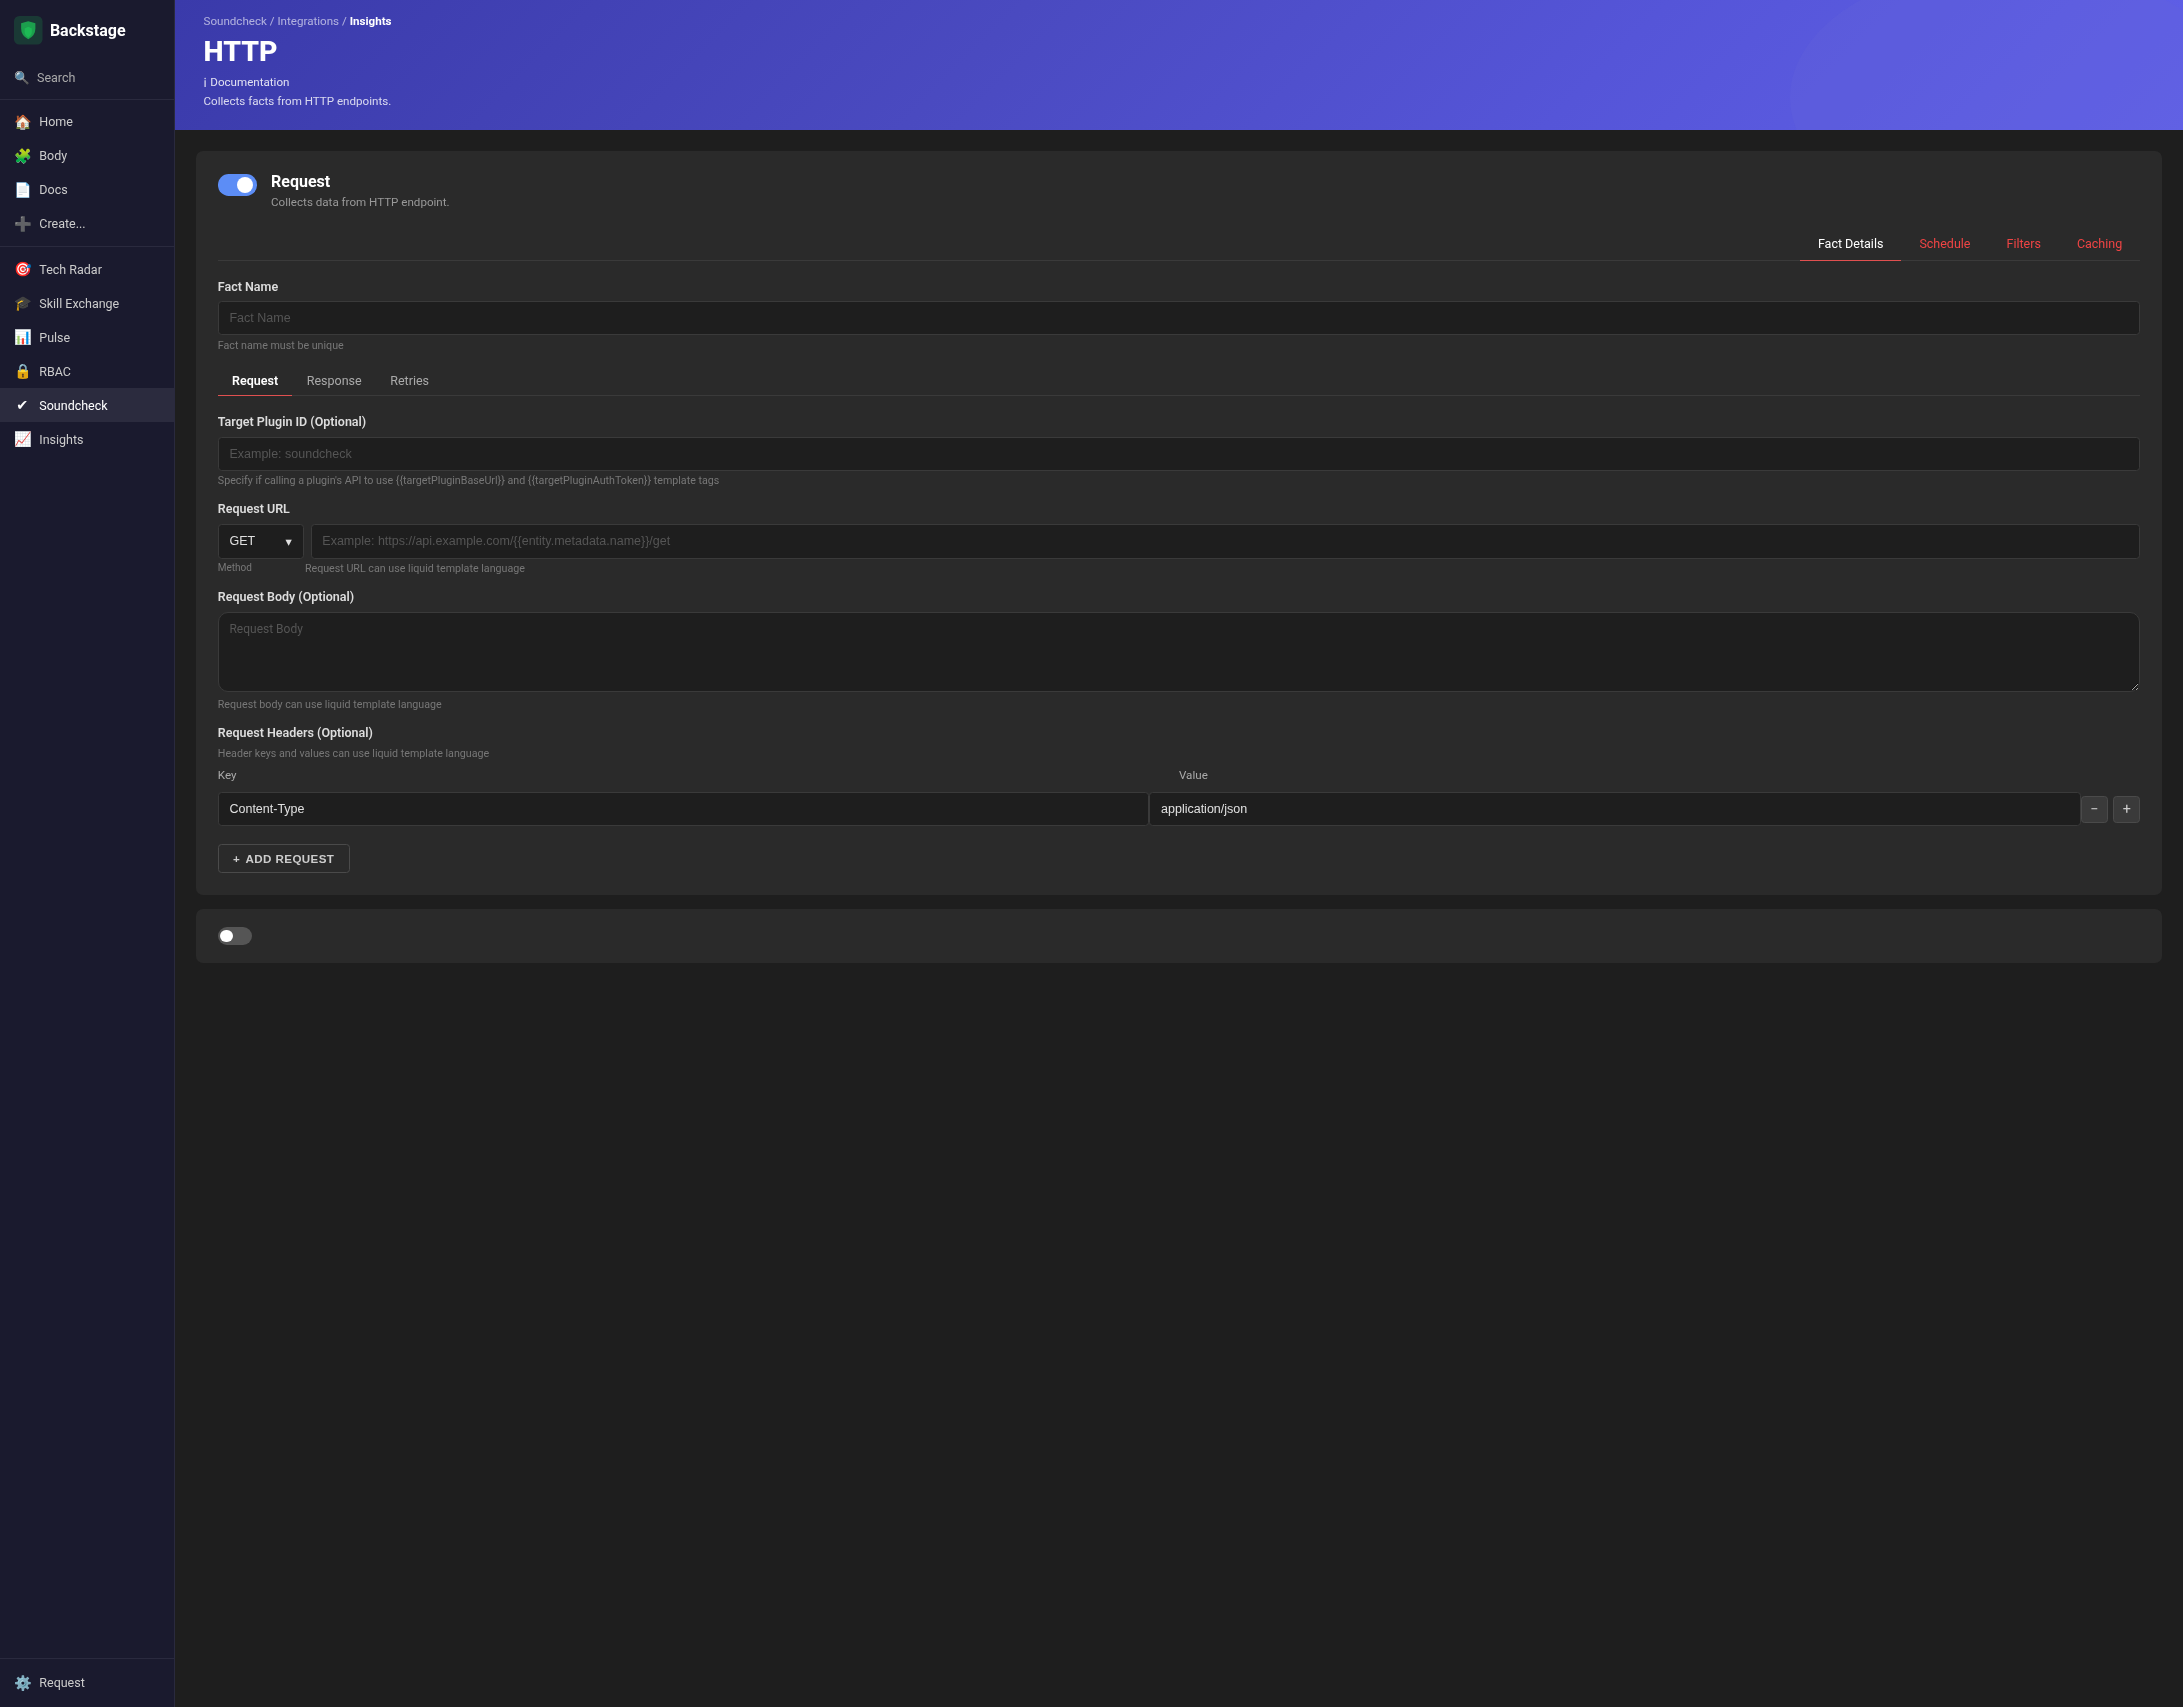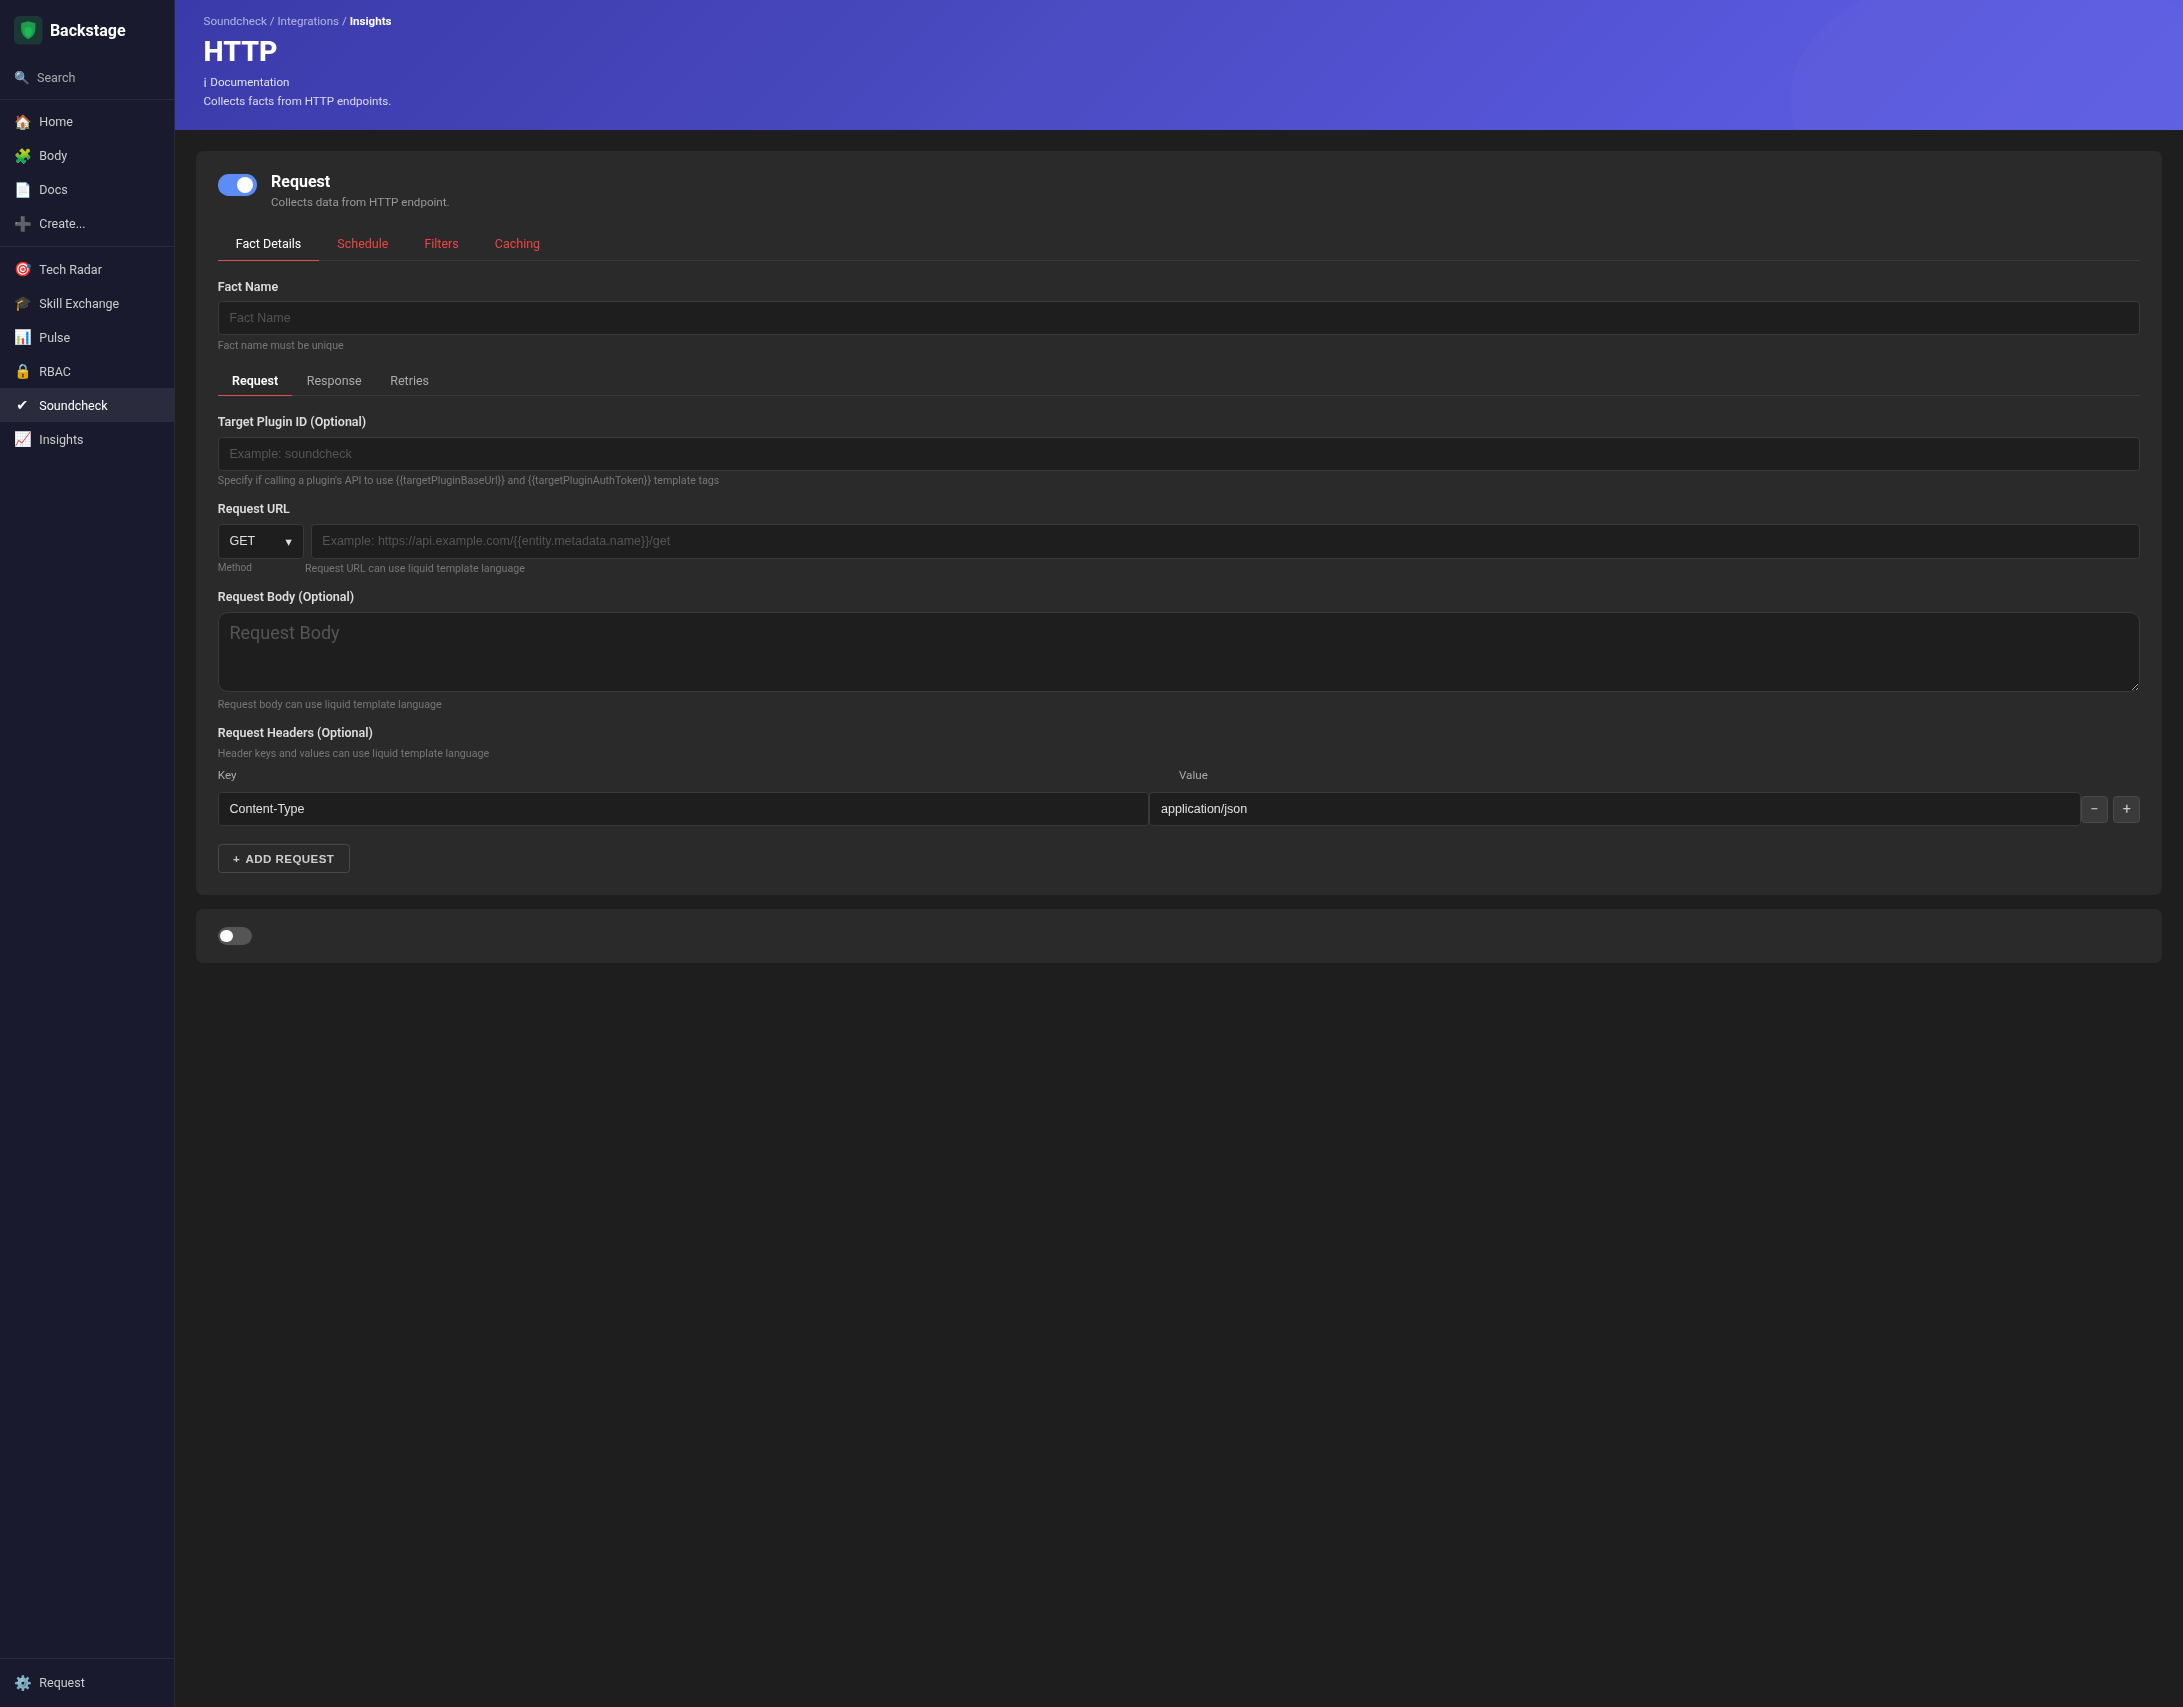--- a/index.html
+++ b/index.html
@@ -166,20 +166,21 @@
     }
     .card-title { font-size: 16px; font-weight: 700; color: #fff; margin-bottom: 3.6px; }
     .card-subtitle { font-size: 11.6px; color: #999; }
 
     
     .tabs {
       display: flex;
       gap: 0;
       border-bottom: 0.9px solid #3a3a3a;
       margin-bottom: 18px;
+      justify-content: flex-end;
     }
     .tab {
       padding: 9px 18px;
       font-size: 12.5px;
       color: #ef4444;
       cursor: pointer;
       border-bottom: 1.8px solid transparent;
       margin-bottom: -0.9px;
     }
     .tab.active { color: #fff; border-bottom: 1.8px solid #e05050; }
@@ -216,21 +217,21 @@
       outline: none;
     }
     .form-input::placeholder { color: #555; }
     .form-textarea {
       width: 100%;
       background: #1e1e1e;
       border: 0.9px solid #3a3a3a;
       border-radius: 10px;
       padding: 9px 10.7px;
       color: #e0e0e0;
-      font-size: 18px;
+      font-size: 12px;
       outline: none;
       min-height: 80px;
       resize: vertical;
       font-family: inherit;
     }
     .form-textarea::placeholder { color: #555; }
 
     
     .url-row {
       display: flex;

